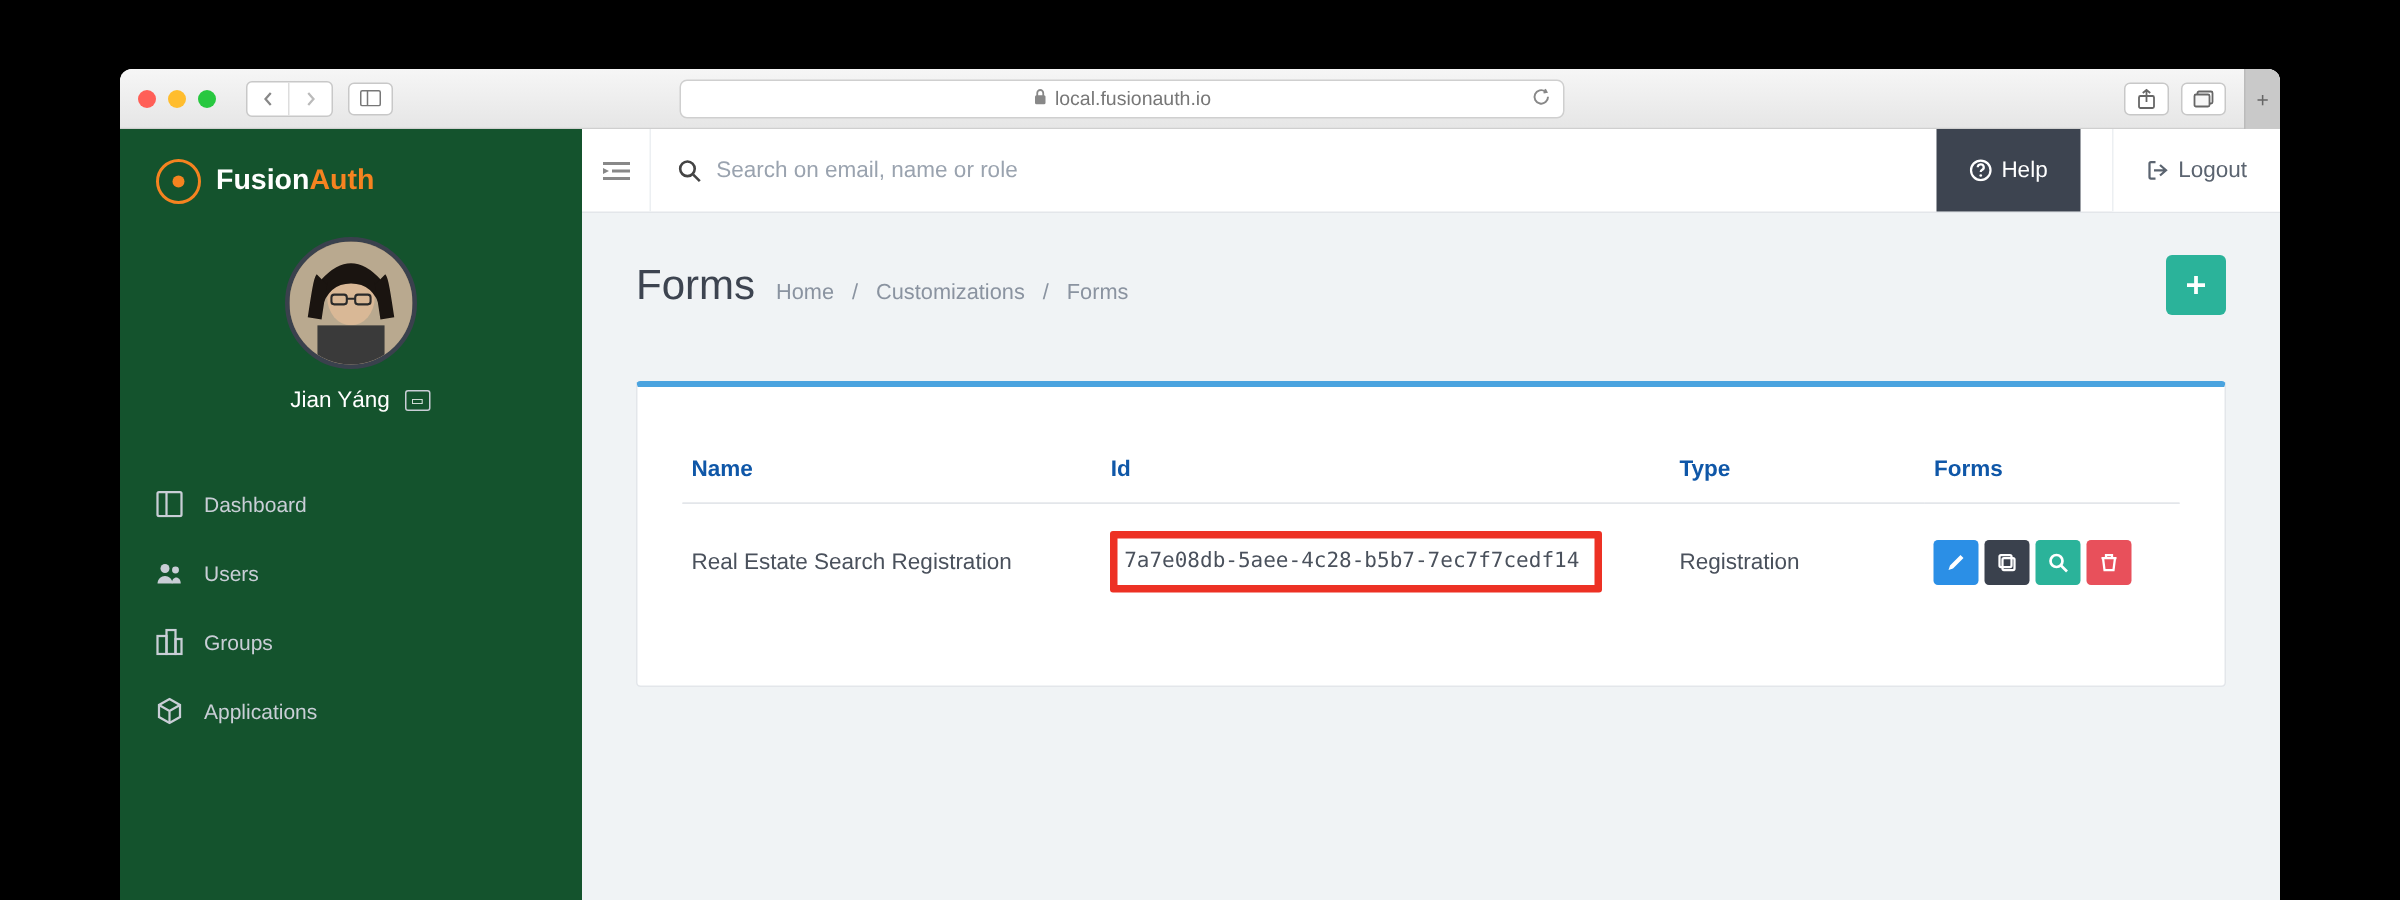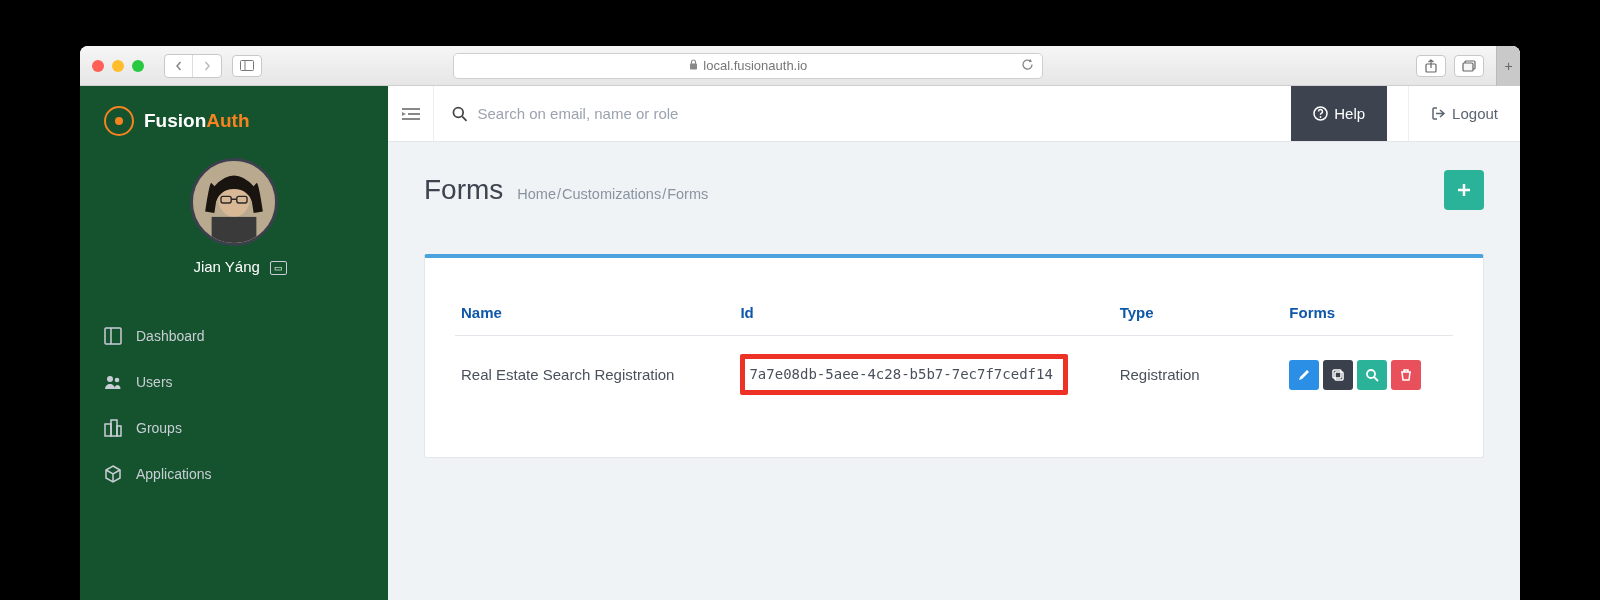--- a/index.html
+++ b/index.html
@@ -68,21 +68,21 @@
     .tb-toggle{width:46px; display:flex;align-items:center;justify-content:center;color:#888;border-right:1px solid #eceff2; cursor:pointer;}
     .tb-search{flex:1; display:flex; align-items:center; padding:0 18px; color:#5b6470;}
     .tb-search input{border:none; outline:none; font-size:15px; margin-left:10px; width:100%; color:#333;}
     .tb-search input::placeholder{color:#9aa3af;}
     .tb-btn{display:flex;align-items:center; gap:6px; padding:0 22px; color:#fff; background:#3d4450; cursor:pointer; font-size:15px;}
     .tb-btn.logout{background:#fff; color:#5b6470; border-left:1px solid #eceff2;margin-left:21px;}
     .content { padding: 28px 36px 36px; flex:1; overflow:auto;}
     .page-head{ display:flex; align-items:center; justify-content:space-between;}
     .ph-left{display:flex; align-items:baseline; gap:14px;}
     .ph-title{font-size:28px; font-weight:400; color:#3d4450;}
-    .crumbs{color:#8a93a0; font-size:14.5px; display:flex; gap:1px;}
+    .crumbs{color:#8a93a0; font-size:14.5px; display:flex; gap:12px;}
     .crumb-link{color:#8a93a0; cursor:pointer;}
     .add-btn{width:40px;height:40px;background:#2bb39a;border-radius:4px;display:flex;align-items:center;justify-content:center;color:#fff;font-size:18px;font-weight:bold;cursor:pointer;}
     .panel{ margin-top:44px; background:#fff; border:1px solid #e3e6ea; border-top:4px solid #4aa3df; border-radius:3px; padding:36px 30px 52px;}
     table{width:100%; border-collapse:collapse;}
     th{ text-align:left; color:#0f57a8; font-weight:600; font-size:15px; padding:10px 6px 14px; border-bottom:1px solid #e3e6ea;}
     td{ padding:18px 6px 10px; color:#4a515c; font-size:15px; vertical-align:middle;}
     .mono{font-family: "SFMono-Regular", Menlo, Consolas, monospace; font-size:14px; color:#4a515c;}
     .id-box{ border:5px solid #ed3124; padding:6px 10px 8px 4px; display:inline-block; border-radius:2px;}
     .actions{display:flex; gap:4px;}
     .act{width:30px;height:30px;border-radius:3px;display:flex;align-items:center;justify-content:center;color:#fff;cursor:pointer;}

